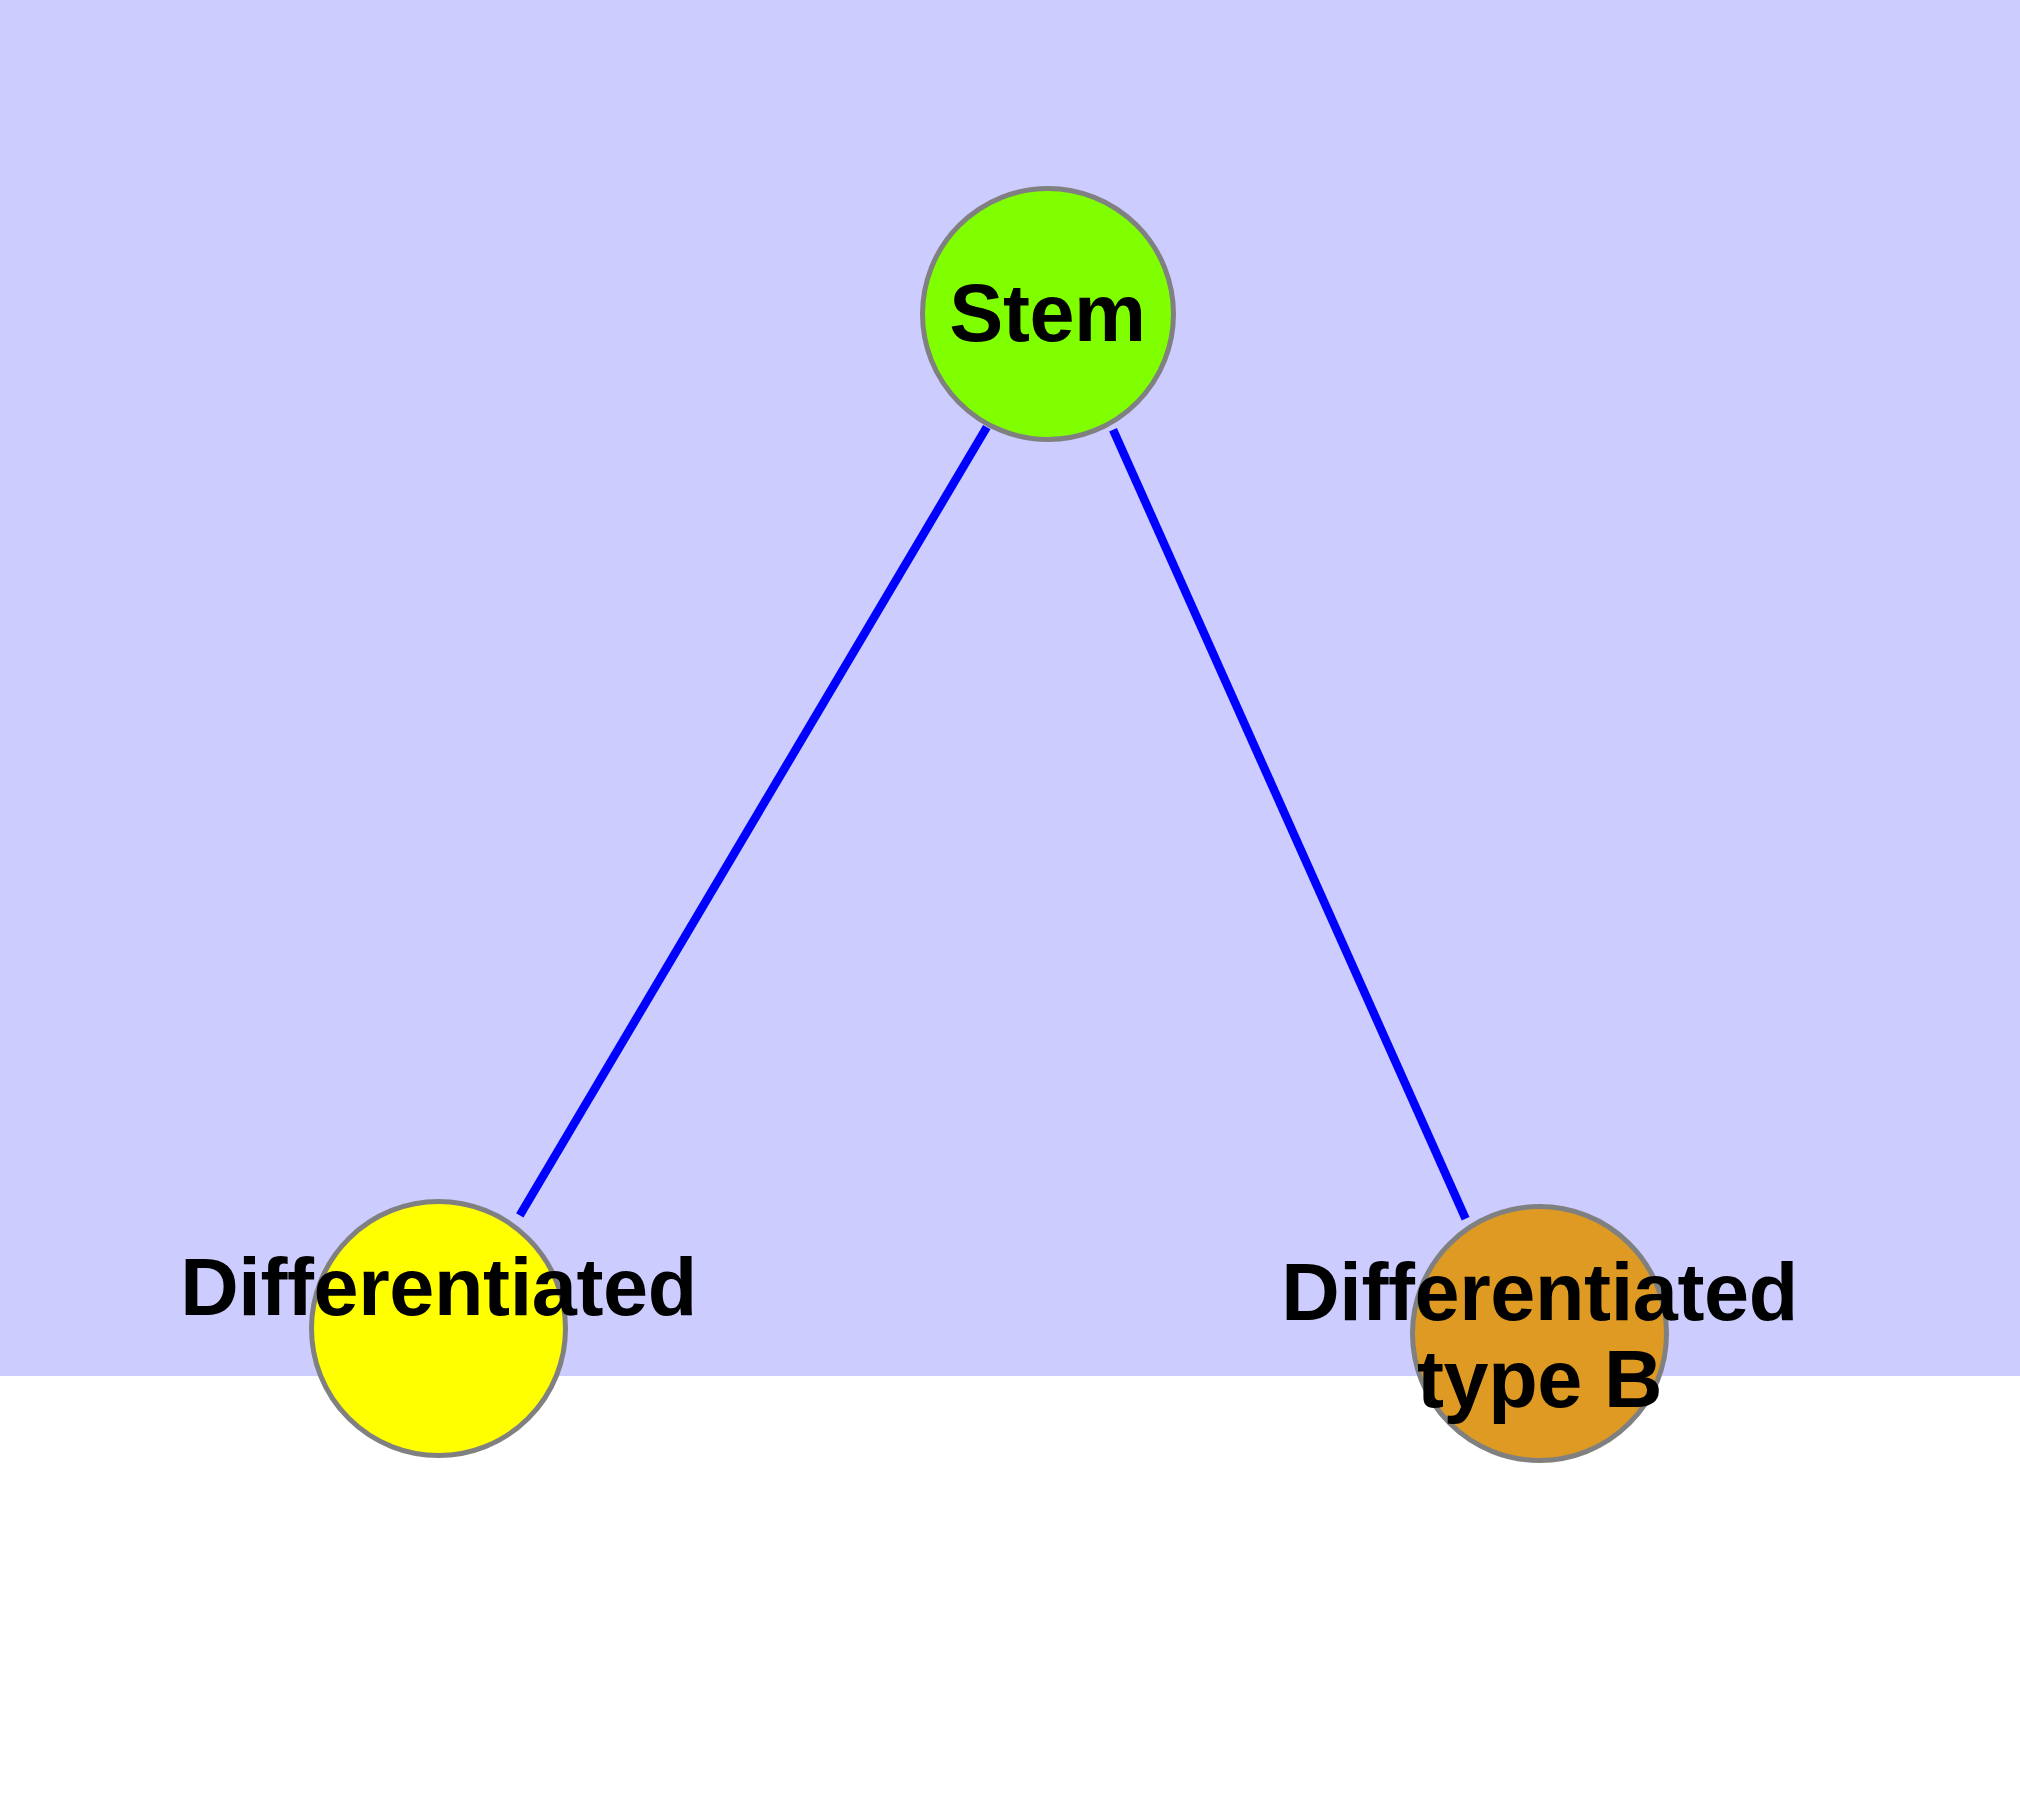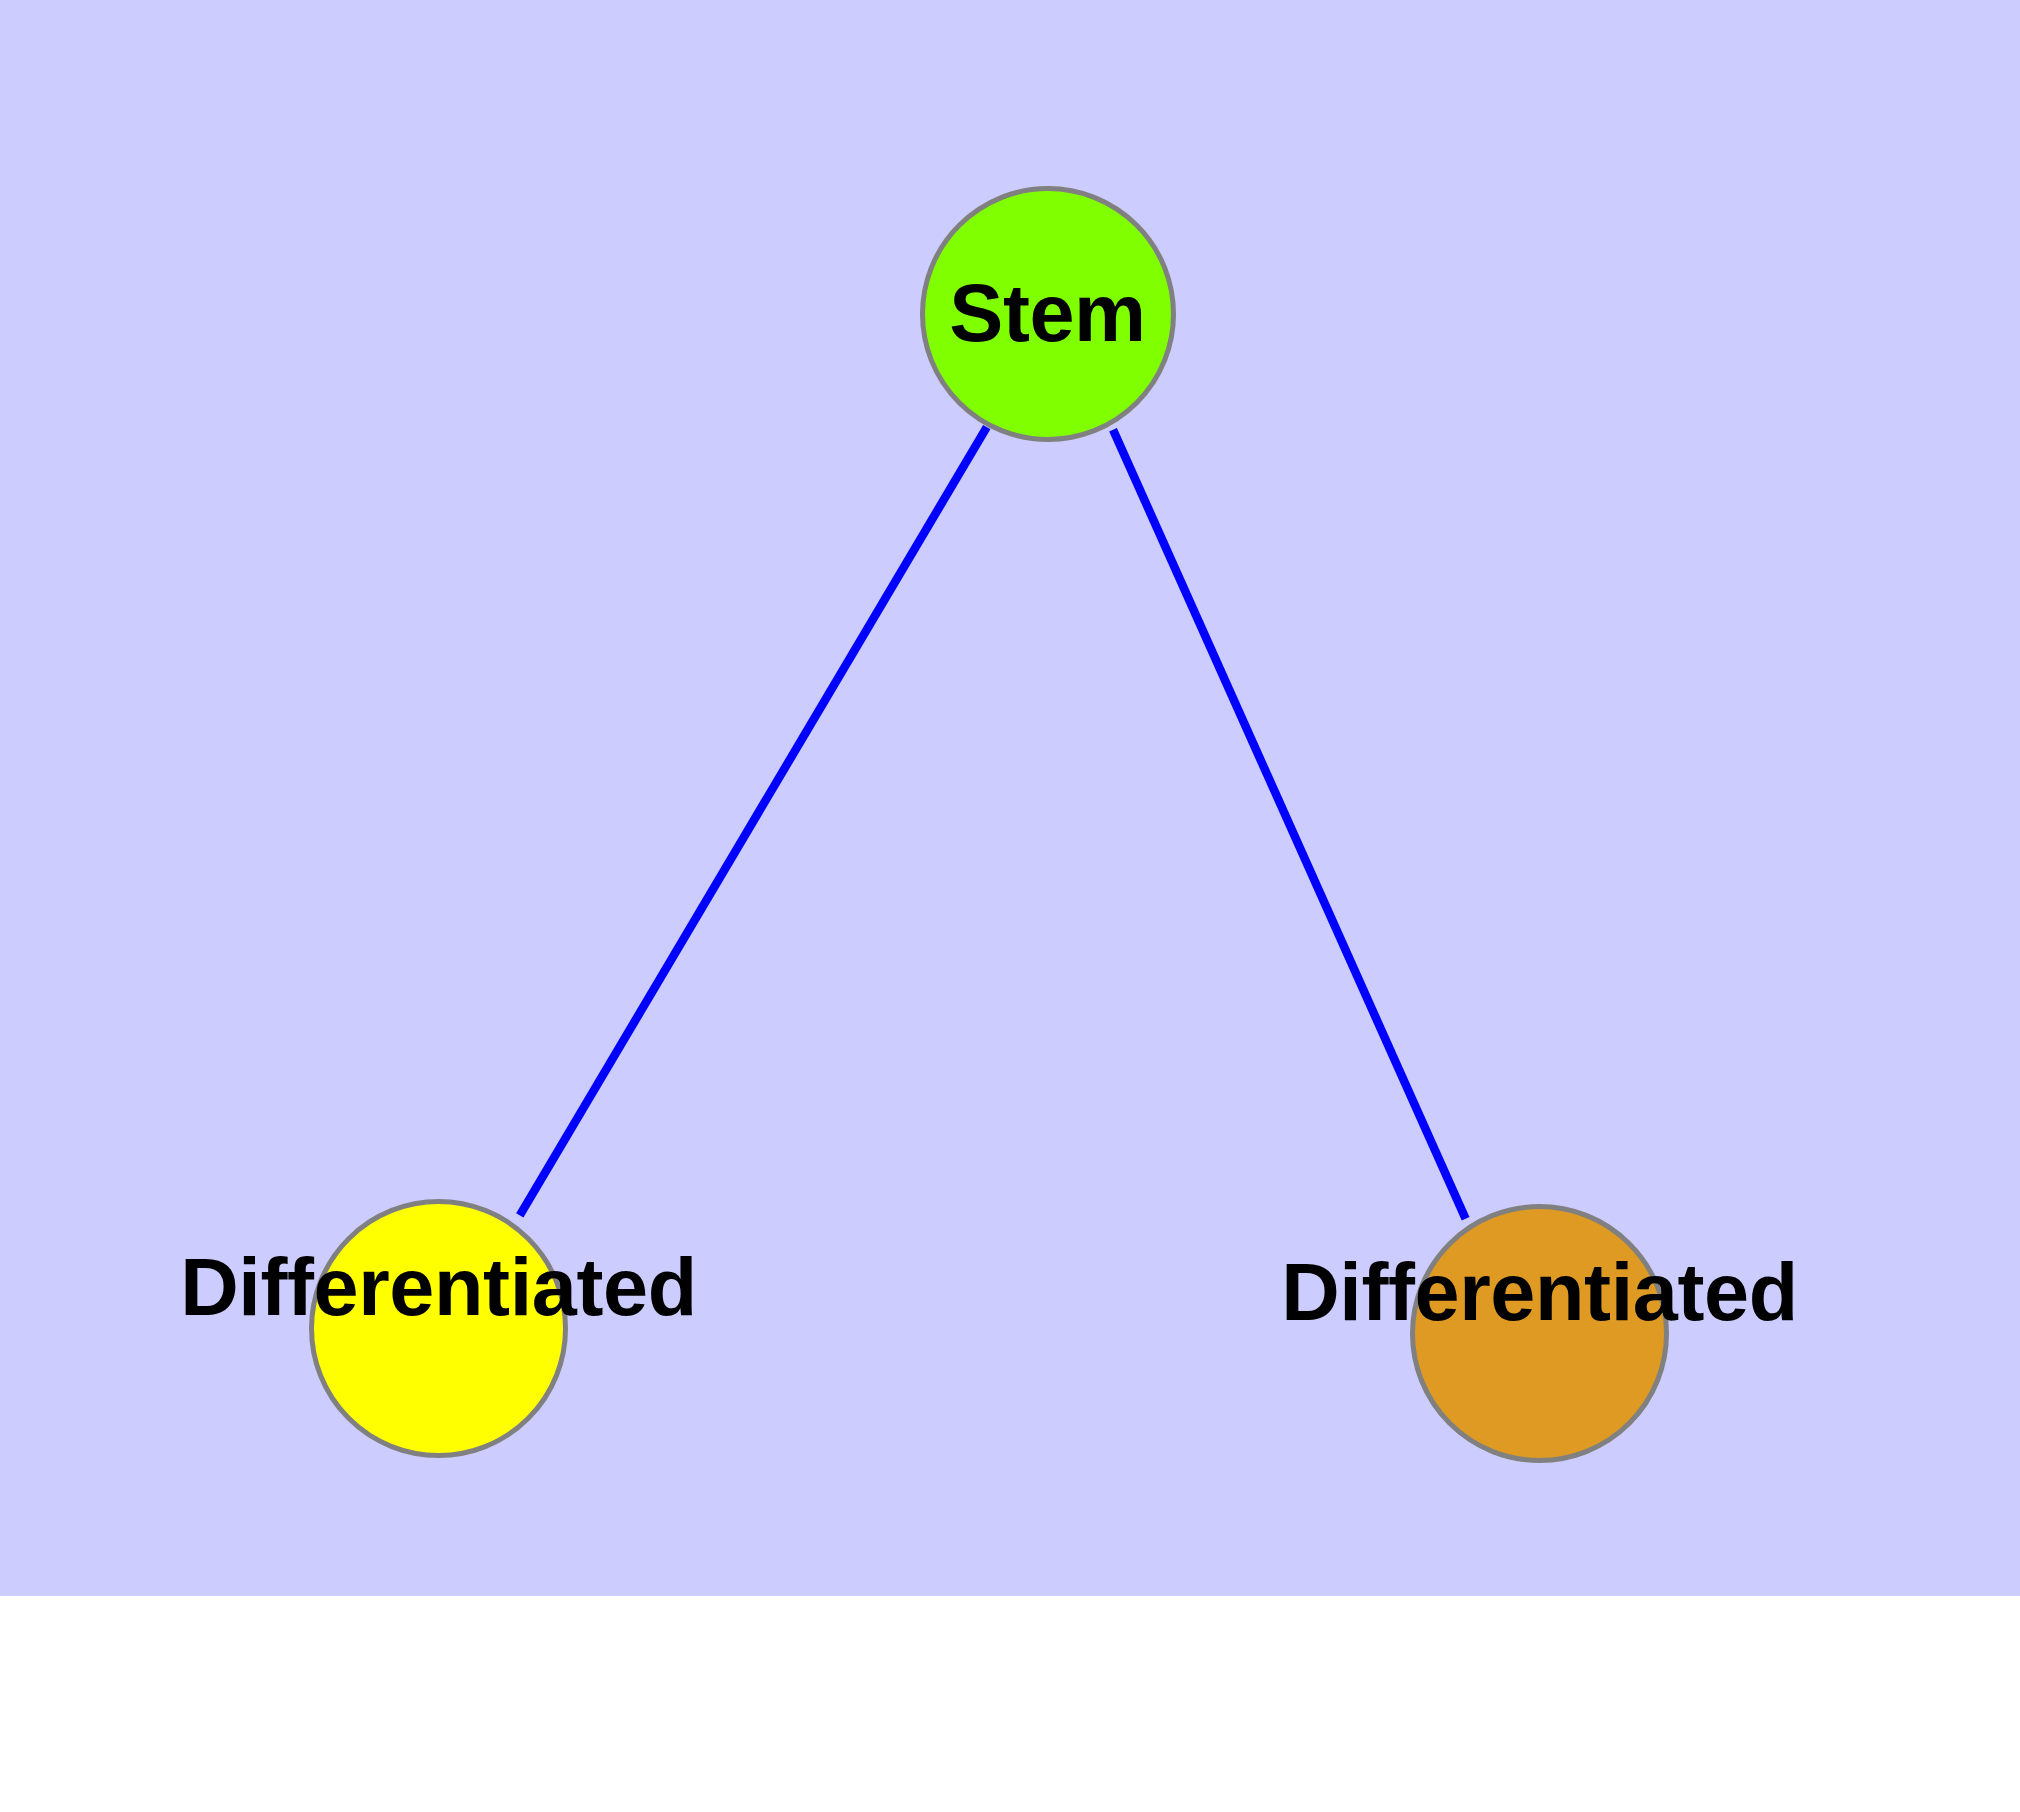--- a/index.html
+++ b/index.html
@@ -8,21 +8,21 @@
   }
   body {
     width: 2021px;
     height: 1812px;
     overflow: hidden;
     font-family: "Liberation Sans", sans-serif;
   }
   #graph-canvas {
     position: relative;
     width: 2021px;
-    height: 1596px;
+    height: 1376px;
     background: #ccccff;
   }
   #edge-layer {
     position: absolute;
     left: 0;
     top: 0;
     width: 2021px;
     height: 1812px;
   }
   .node {
@@ -97,16 +97,17 @@
   <div class="node-label" id="label-stem">
     <div>Stem</div>
   </div>
 
   <div class="node-label" id="label-diff-a">
     <div>Differentiated</div>
   </div>
 
   <div class="node-label" id="label-diff-b">
     <div>Differentiated</div>
+    <div>type B</div>
   </div>
 
 </div>
 
 
 </body></html>

